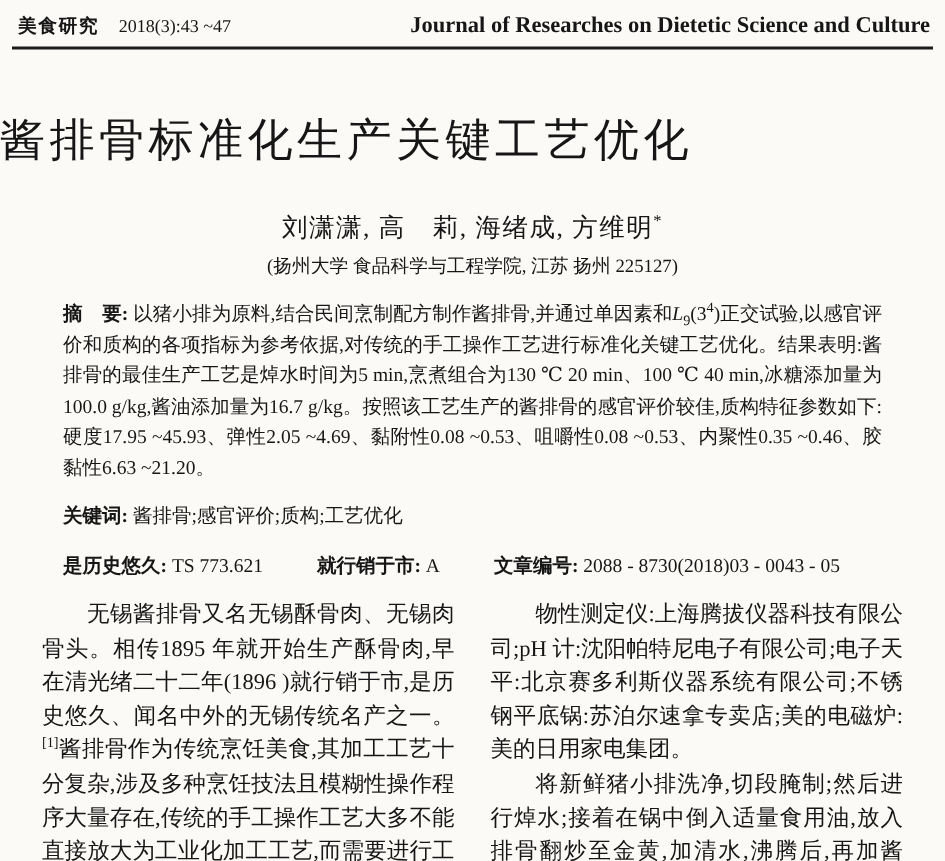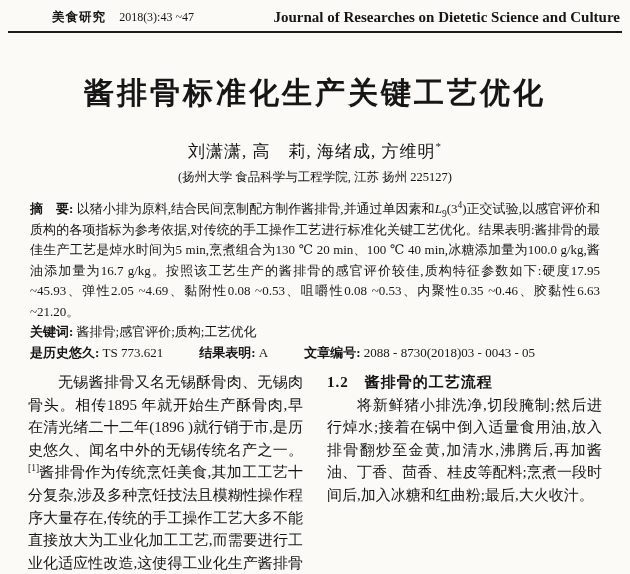--- a/index.html
+++ b/index.html
@@ -7,35 +7,35 @@
     width:630px;height:574px;
     background:#fbfaf7;
     color:#161616;
     font-family:"Liberation Serif","DejaVu Serif",serif;
     overflow:hidden;
   }
   .page{position:relative;width:630px;height:574px;overflow:hidden;}
 
   
   .hdr{display:flex;justify-content:space-between;align-items:flex-end;
-       padding:9px 10px 0 12px;font-size:12.5px;margin-left:40px;}
+       padding:9px 10px 0 12px;font-size:12.5px;}
   .jcn{font-weight:bold;margin-right:10px;letter-spacing:1px;}
   .jissue{font-size:12px;}
   .hdr-right{font-weight:bold;font-size:15px;}
   .rule{border-top:2px solid #1c1c1c;margin:5px 8px 0;}
 
   
-  .title{margin:40px 0 0;text-align:center;font-size:30px;font-weight:bold;letter-spacing:3px;}
+  .title{margin:40px 0 0;font-size:30px;font-weight:normal;letter-spacing:3px;}
   .authors{margin-top:26px;text-align:center;font-size:17px;letter-spacing:1px;}
   .authors sup{font-size:11px;}
   .affil{margin-top:6px;text-align:center;font-size:12.5px;}
 
   
   .front{margin:13px 30px 0;font-size:13px;line-height:20.5px;text-align:justify;}
-  .front p{margin:0;}
+  .front p{margin:12px;}
   .lbl{font-weight:bold;}
   .kw{margin-top:0;}
   .meta-item:not(:last-child){margin-right:36px;}
   .var{font-style:italic;}
   sup{font-size:9.5px;line-height:0;vertical-align:super;}
   sub{font-size:9.5px;line-height:0;vertical-align:sub;}
 
   
   .cols{display:flex;gap:24px;margin:8px 28px 0;}
   .col{width:50%;font-size:15px;line-height:22.6px;text-align:justify;}
@@ -62,26 +62,26 @@
 
   <div class="authors">
     <span>刘潇潇, 高　莉, 海绪成, 方维明</span><sup>*</sup>
   </div>
 
   <div class="affil">(扬州大学 食品科学与工程学院, 江苏 扬州 225127)</div>
 
   <div class="front">
     <p class="abs"><span class="lbl">摘　要: </span><span>以猪小排为原料,结合民间烹制配方制作酱排骨,并通过单因素和</span><i class="var">L</i><sub>9</sub><span>(3</span><sup>4</sup><span>)</span><span>正交试验,以感官评价和质构的各项指标为参考依据,对传统的手工操作工艺进行标准化关键工艺优化。结果表明:酱排骨的最佳生产工艺是焯水时间为5 min,烹煮组合为130 ℃ 20 min、100 ℃ 40 min,冰糖添加量为100.0 g/kg,酱油添加量为16.7 g/kg。按照该工艺生产的酱排骨的感官评价较佳,质构特征参数如下:硬度17.95 ~45.93、弹性2.05 ~4.69、黏附性0.08 ~0.53、咀嚼性0.08 ~0.53、内聚性0.35 ~0.46、胶黏性6.63 ~21.20。</span></p>
     <p class="kw"><span class="lbl">关键词: </span><span>酱排骨;感官评价;质构;工艺优化</span></p>
-    <p class="meta"><span class="meta-item"><span class="lbl">是历史悠久: </span><span>TS 773.621</span></span><span class="meta-item"><span class="lbl">结果表明: </span><span>A</span></span><span class="meta-item"><span class="lbl">文章编号: </span><span>2088 - 8730(2018)03 - 0043 - 05</span></span></p>
+    <p class="meta"><span class="meta-item"><span class="lbl">是历史悠久: </span><span>TS 773.621</span></span><span class="meta-item"><span class="lbl">就行销于市: </span><span>A</span></span><span class="meta-item"><span class="lbl">文章编号: </span><span>2088 - 8730(2018)03 - 0043 - 05</span></span></p>
   </div>
 
   <div class="cols">
     <div class="col">
       <p class="bp"><span>无锡酱排骨又名无锡酥骨肉、无锡肉骨头。相传1895 年就开始生产酥骨肉,早在清光绪二十二年(1896 )就行销于市,是历史悠久、闻名中外的无锡传统名产之一。</span><sup class="ref">[1]</sup><span>酱排骨作为传统烹饪美食,其加工工艺十分复杂,涉及多种烹饪技法且模糊性操作程序大量存在,传统的手工操作工艺大多不能直接放大为工业化加工工艺,而需要进行工业化适应性改造,这使得工业化生产酱排骨难以保持传统的口感和风味,阻碍了酱排骨的工业化生产进程。</span></p>
     </div>
     <div class="col">
-      <p class="h2">1.2　酱排骨的工艺流程</p>
+      <p class="bp">物性测定仪:上海腾拔仪器科技有限公司;pH 计:沈阳帕特尼电子有限公司;电子天平:北京赛多利斯仪器系统有限公司;不锈钢平底锅:苏泊尔速拿专卖店;美的电磁炉:美的日用家电集团。</p>
       <p class="bp"><span>将新鲜猪小排洗净,切段腌制;然后进行焯水;接着在锅中倒入适量食用油,放入排骨翻炒至金黄,加清水,沸腾后,再加酱油、丁香、茴香、桂皮等配料;烹煮一段时间后,加入冰糖和红曲粉;最后,大火收汁。</span></p>
     </div>
   </div>
 
 </div>
 
 </body></html>

